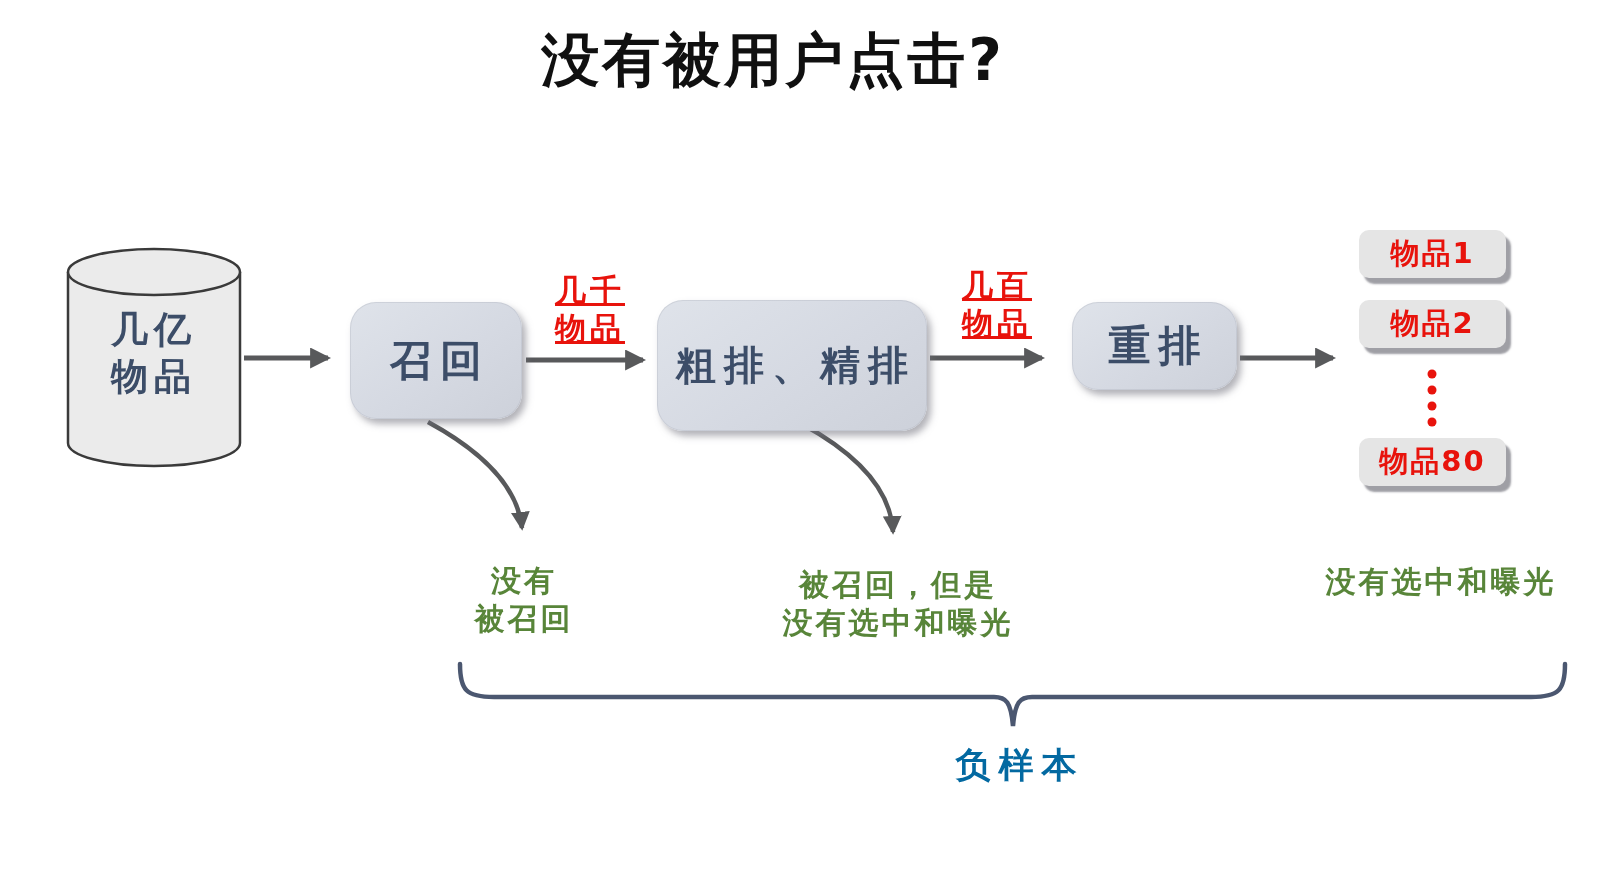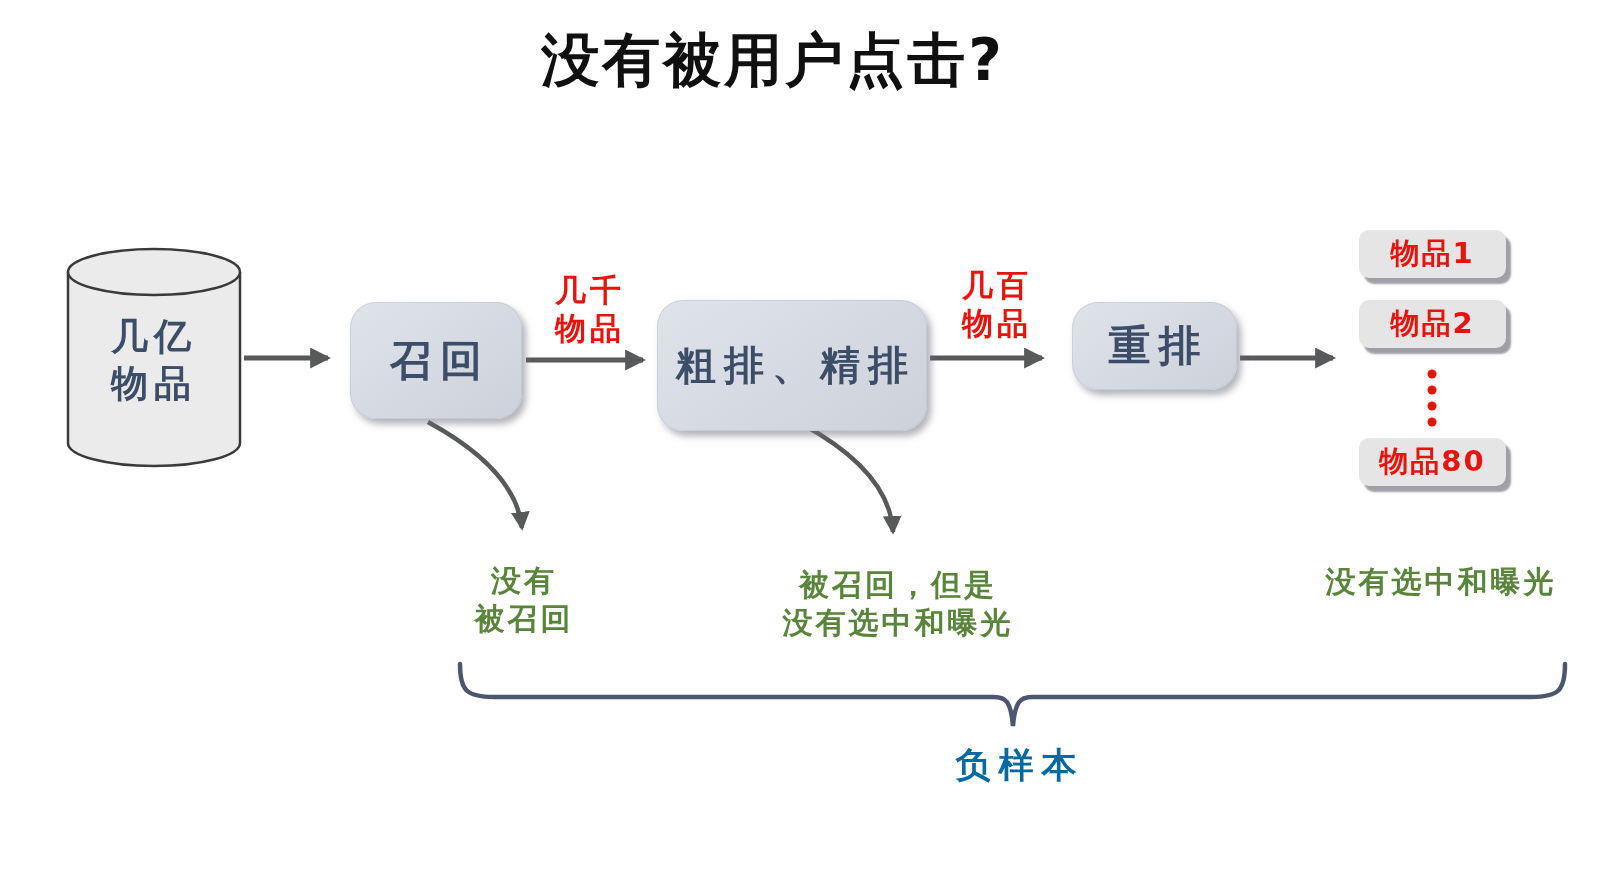--- a/index.html
+++ b/index.html
@@ -9,35 +9,35 @@
     font-family:"DejaVu Sans","Liberation Sans",sans-serif;
   }
   svg.layer{position:absolute;left:0;top:0;}
   .flow{stroke:#58595b;stroke-width:5;fill:none;}
   .flow.thin{stroke-width:4.5;}
   .page-title{
     position:absolute;left:773px;top:22px;transform:translateX(-50%);
     font-size:58px;font-weight:bold;color:#101010;letter-spacing:3px;white-space:nowrap;
   }
   .cyl-label{
-    position:absolute;left:68px;top:313px;width:172px;text-align:center;
+    position:absolute;left:68px;top:306px;width:172px;text-align:center;
     color:#3c4d68;font-size:37px;font-weight:bold;line-height:47px;
   }
   .cyl-label span{display:block;letter-spacing:6px;}
   .stage{
     position:absolute;display:flex;align-items:center;justify-content:center;
     background:linear-gradient(145deg,#dfe3ea 0%,#d5d9e2 55%,#cdd1da 100%);
     border-radius:26px;
     box-shadow:4px 5px 7px rgba(115,115,125,0.55), inset 0 0 0 1px rgba(160,165,175,0.25);
     color:#3c4d68;font-size:42px;font-weight:bold;letter-spacing:8px;text-indent:8px;
     white-space:nowrap;
   }
   .edge-label{
     position:absolute;transform:translateX(-50%);text-align:center;
-    color:#e8130c;font-size:31px;font-weight:bold;line-height:38px;white-space:nowrap;
+    color:#e8130c;font-size:31px;font-weight:bold;line-height:38px;white-space:nowrap;text-decoration:underline;
   }
   .edge-label span{display:block;letter-spacing:4px;}
   .item-box{
     position:absolute;left:1359px;width:147px;height:48px;
     background:#e5e5e5;border-radius:10px;
     box-shadow:5px 6px 2px rgba(135,135,142,0.8);
     display:flex;align-items:center;justify-content:center;
     color:#e8130c;font-size:29px;font-weight:bold;letter-spacing:2px;white-space:nowrap;
   }
   .note{

